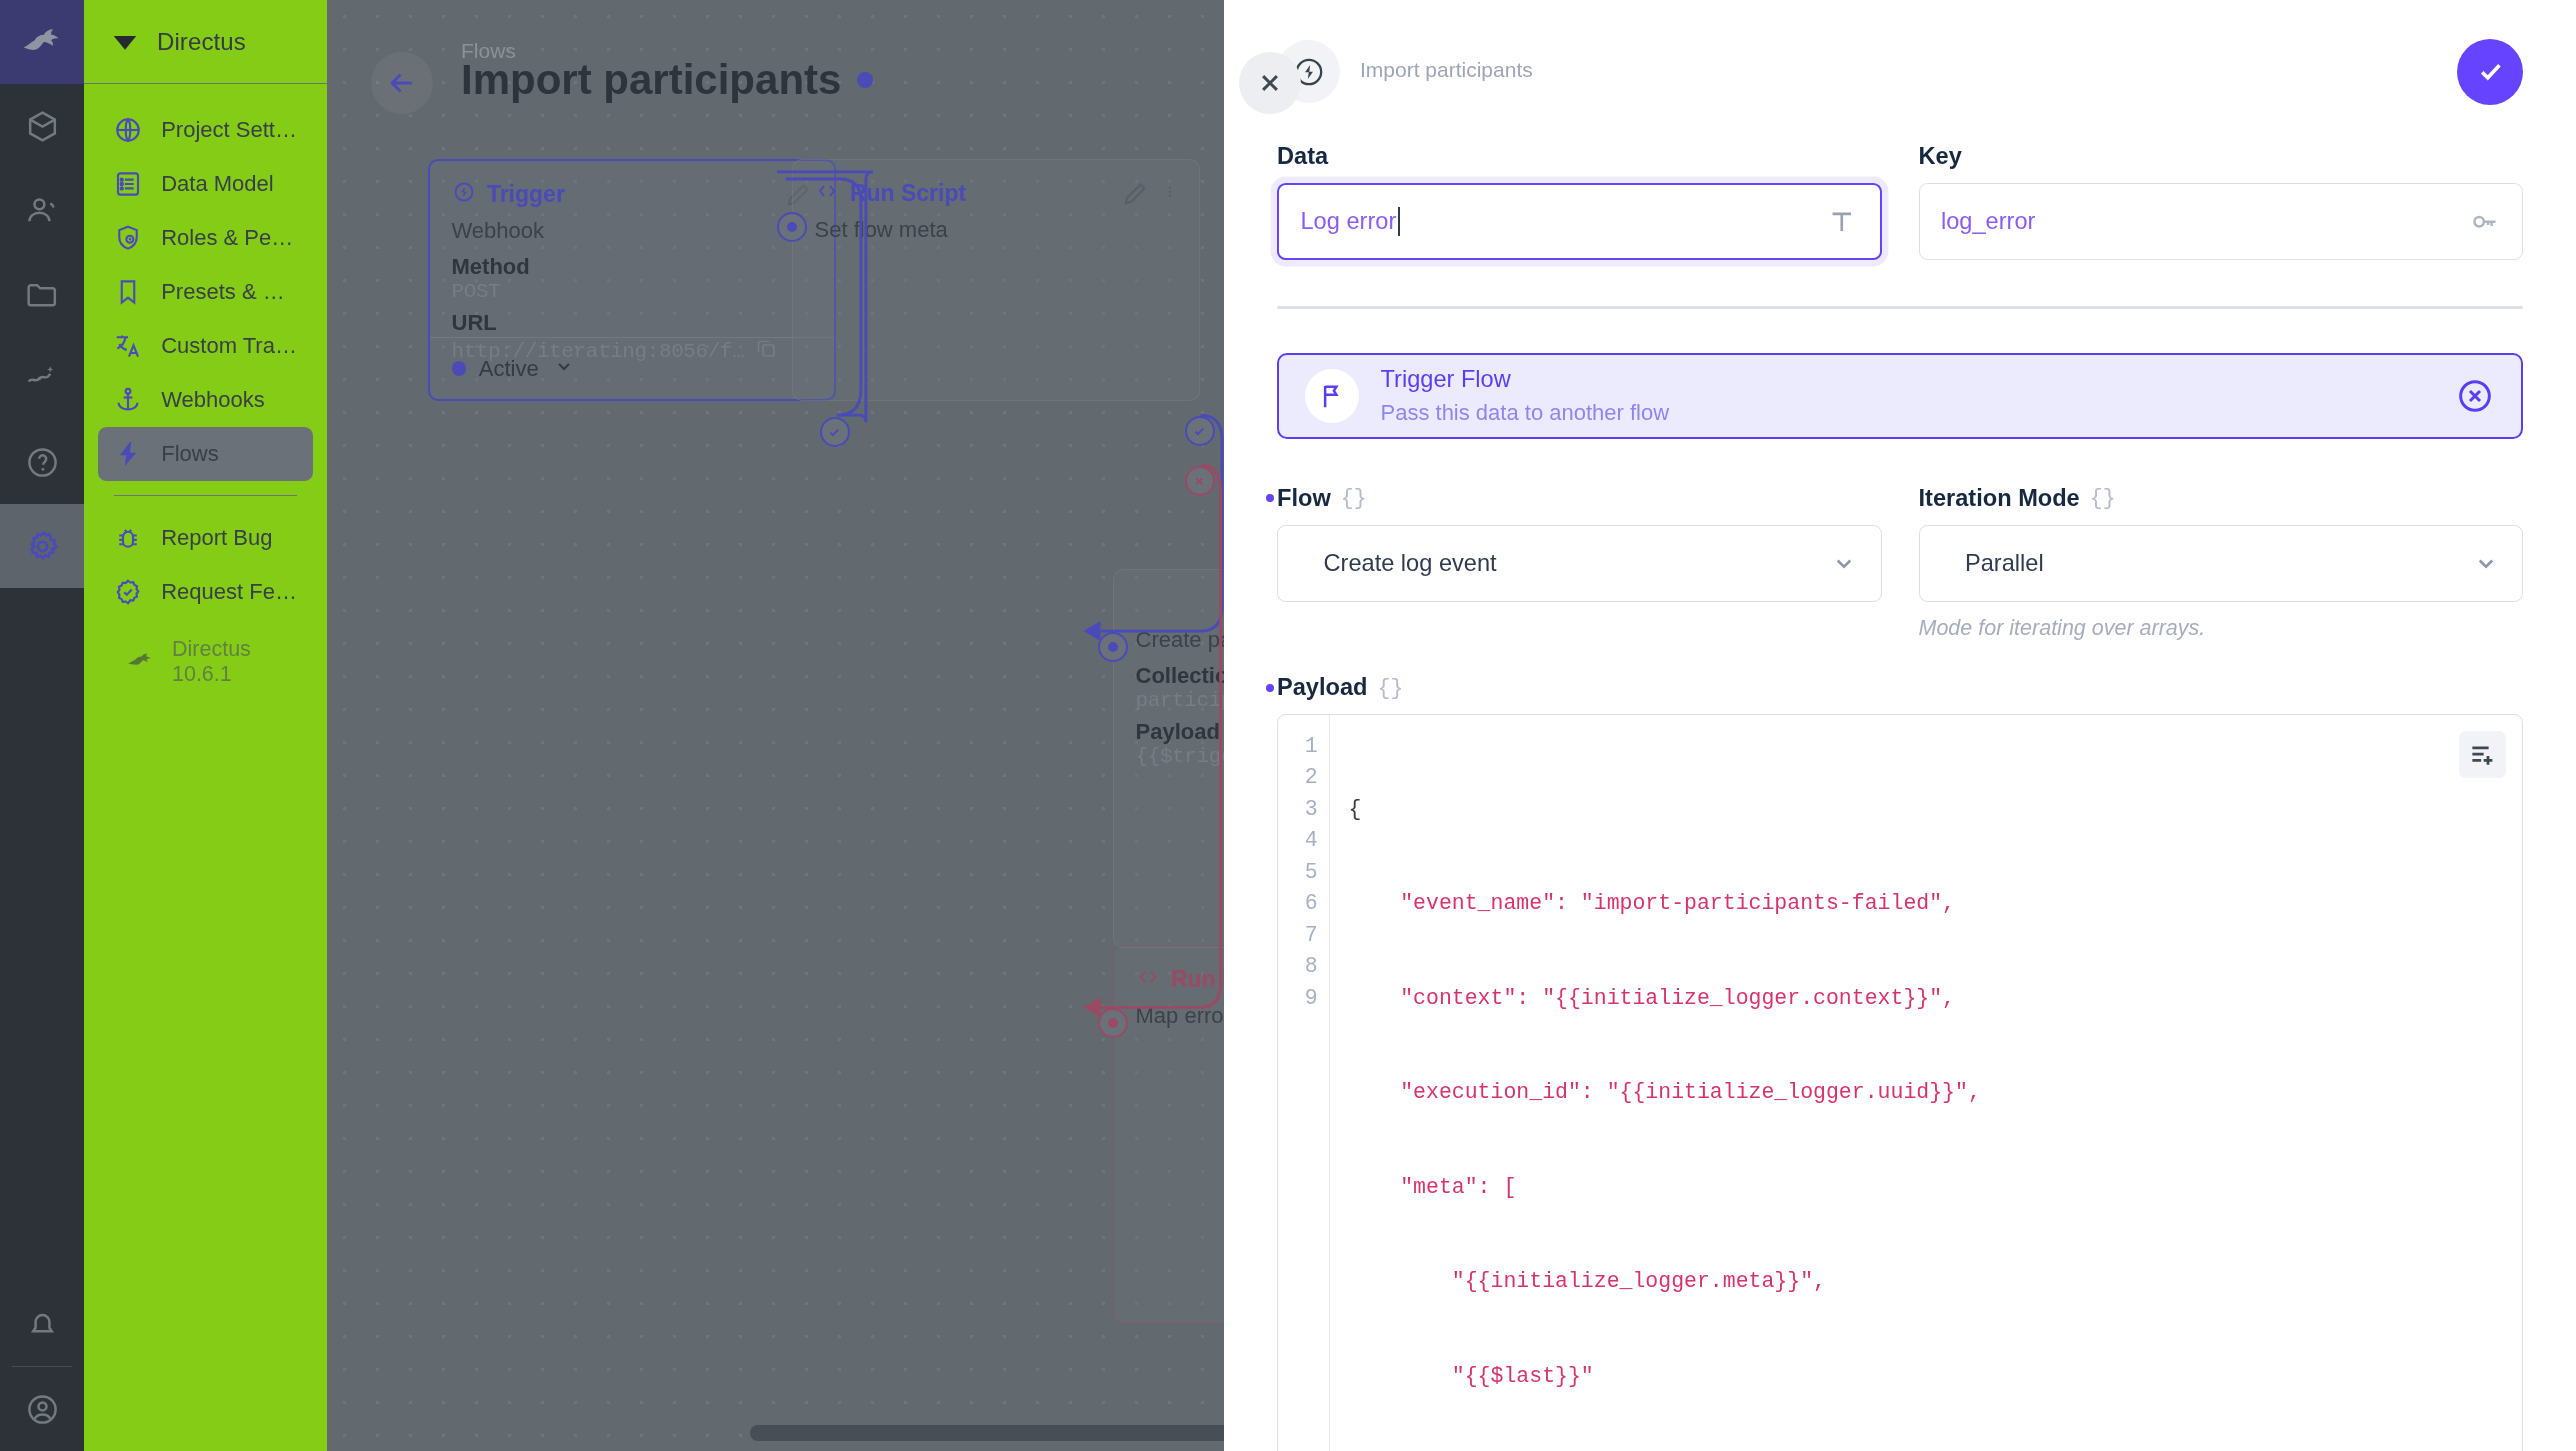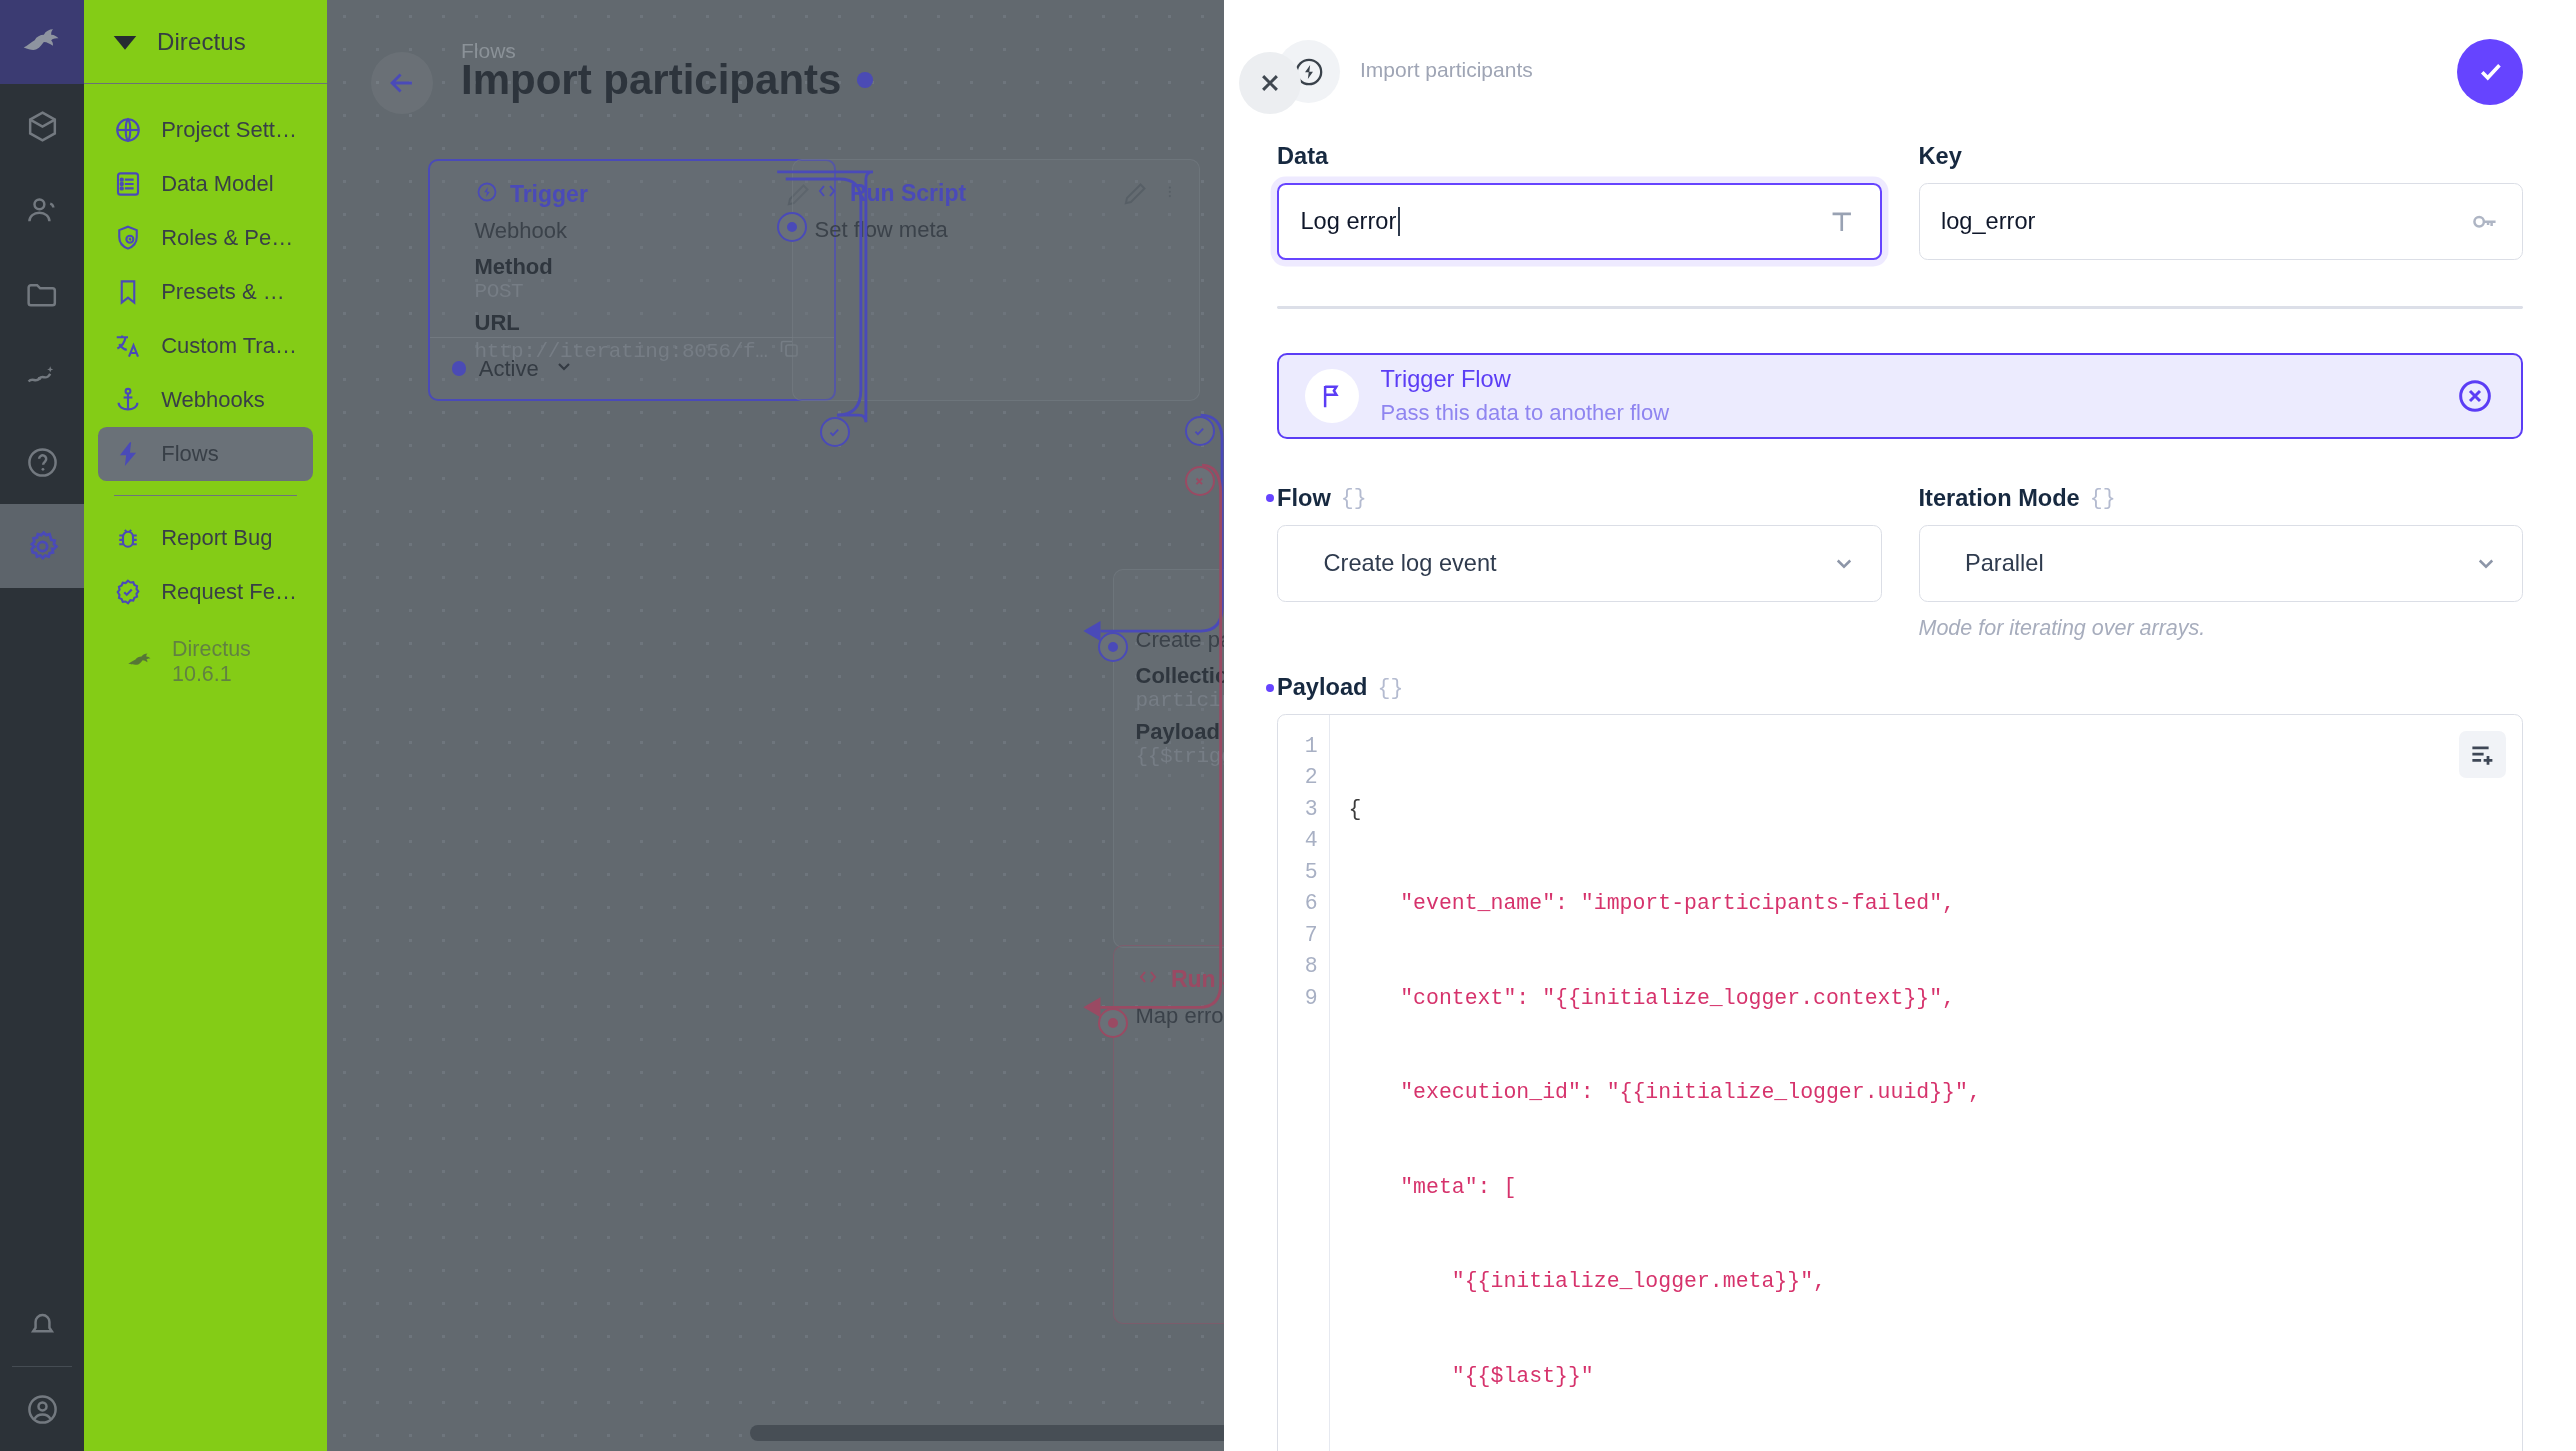--- a/index.html
+++ b/index.html
@@ -91,21 +91,21 @@
     font-size:42px; font-weight:700; color:#2d343c;
     display:flex; align-items:center; gap:15.7px;
   }
   .flow-dot { width:15.7px; height:15.7px; border-radius:50%; background:#4b4bb5; display:inline-block; }
 
   
   .node {
     position:absolute; border-radius:10px;
     background:rgba(110,117,124,.30);
   }
-  .node.sel { border:2.1px solid #4a4ab8; background:rgba(110,117,124,.28);padding-left:23px; }
+  .node.sel { border:2.1px solid #4a4ab8; background:rgba(110,117,124,.28); }
   .node.dim { border:1.4px solid rgba(120,128,136,.45); }
   .node-head {
     display:flex; align-items:center; gap:11.4px; padding:18.6px 21.5px 5.7px 21.5px;
     font-size:23px; font-weight:700; color:#4a4ab8;
   }
   .node-head.red { color:#9a4a63; }
   .node-head .sp { flex:1 1 auto; }
   .node-head svg.hicon { width:24px; height:24px; }
   .node-head .act { width:29px; height:29px; opacity:.5; }
   .node-body { padding:2.9px 21.5px 0 21.5px; }
@@ -178,21 +178,21 @@
     position:relative; display:inline-block;
   }
   .req-dot::before {
     content:""; position:absolute; left:-11.4px; top:50%; transform:translateY(-50%);
     width:7.9px; height:7.9px; border-radius:50%; background:#6644ff;
   }
   .brace { color:#b4bbd0; font-size:21.5px; font-weight:400; font-family:"Liberation Mono", monospace;}
   .input {
     height:77px; border:1.4px solid #dbdee6; border-radius:8.6px;
     display:flex; align-items:center; padding:0 21.5px; background:#fff;
-    font-size:23.6px; color:#0f172a;
+    font-size:23.6px; color:#8b5cf6;
   }
   .input.focus {
     border:2.9px solid #6644ff; box-shadow:0 0 0 6.4px rgba(102,68,255,.11);
   }
   .input .val { flex:1 1 auto; display:flex; align-items:center; }
   .caret {
     display:inline-block; width:1.4px; height:29px; background:#2f3b4e;
     margin-left:2.1px;
   }
   .input .tail { width:33px; height:33px; flex:0 0 33px; display:flex; align-items:center; justify-content:center; }

